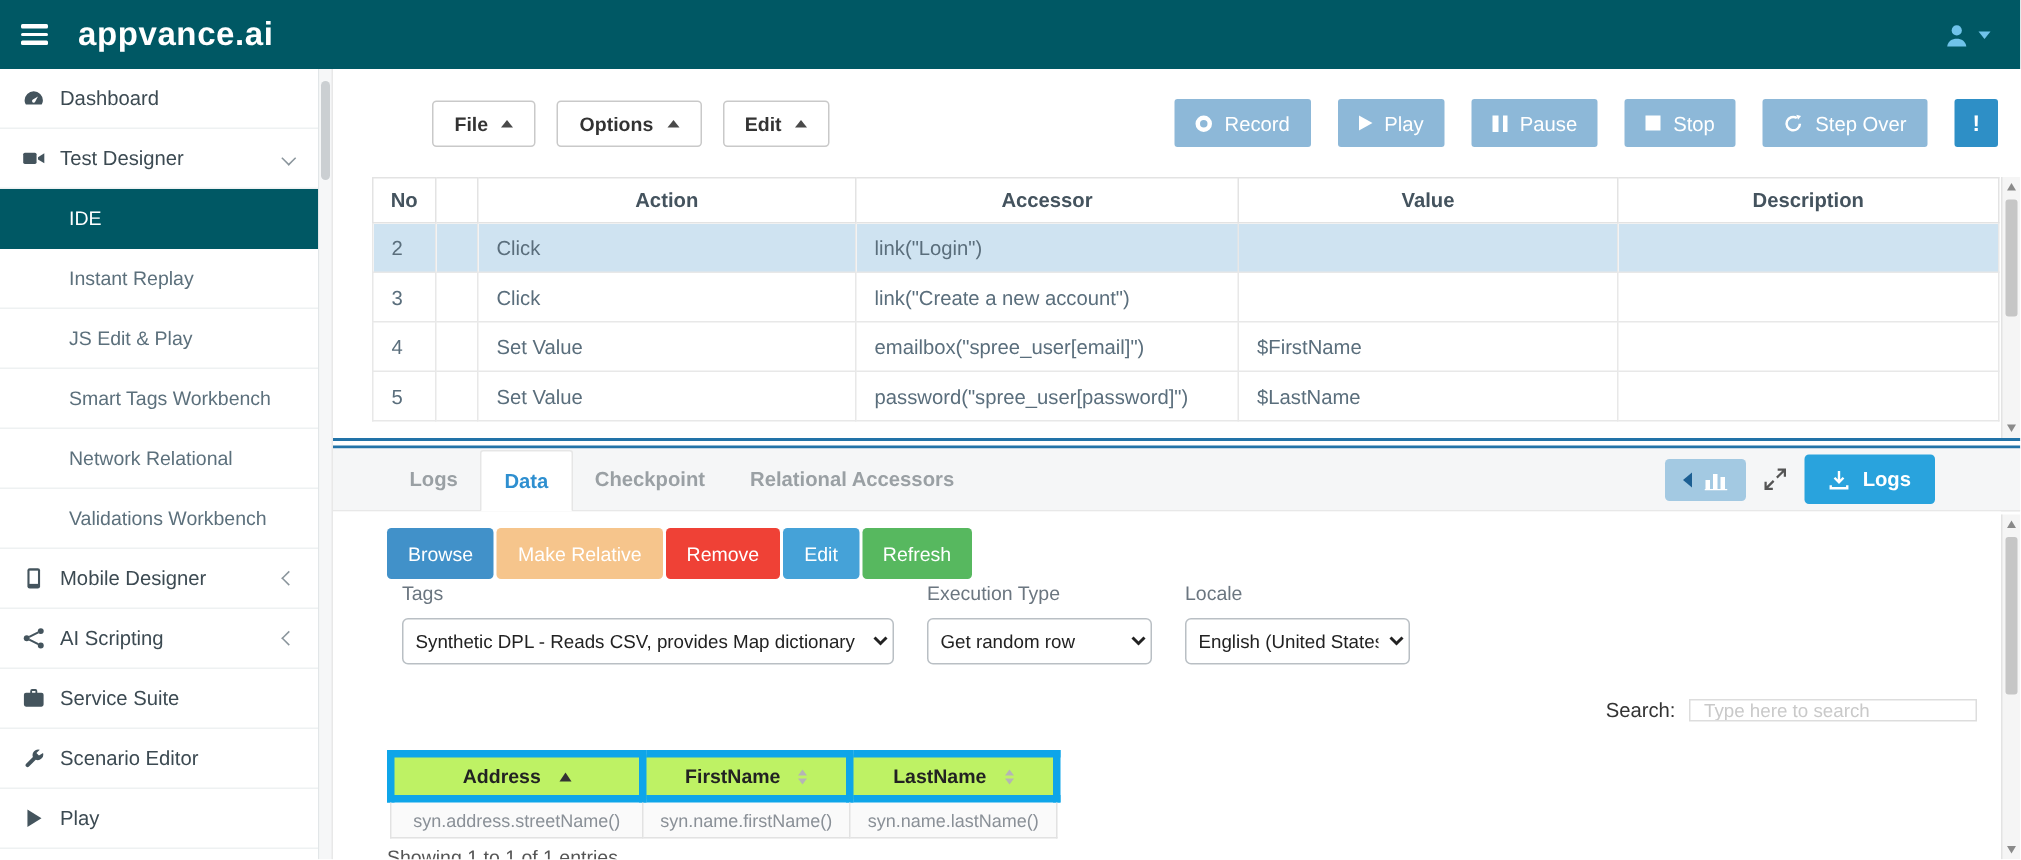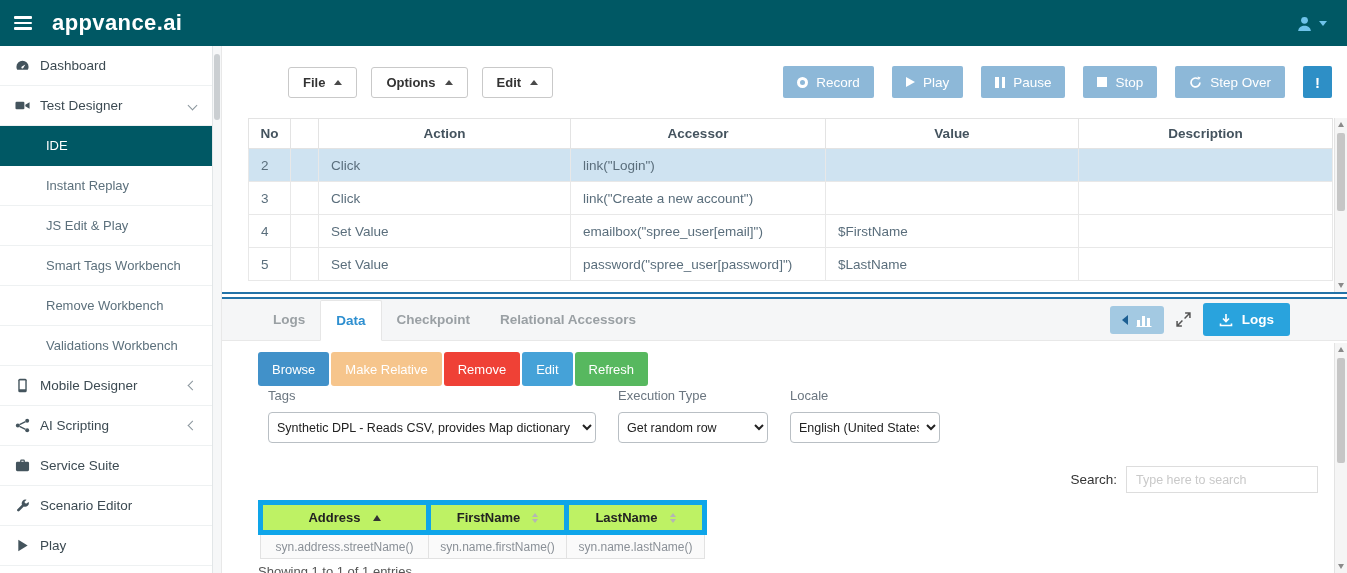--- a/index.html
+++ b/index.html
@@ -89,21 +89,21 @@
 
   .field { position:absolute; }
   .field label { display:block; font-size:13px; color:#6b7680; margin-bottom:9px; }
   .field select { height:31px; border:1px solid #b9bfc4; border-radius:4px; font-size:12.5px; color:#222; background:#fff; padding:0 4px; }
   .type-field { top:47px; left:46px; } .type-field select { width:328px; }
   .exec-field { top:47px; left:396px; } .exec-field select { width:150px; }
   .locale-field { top:47px; left:568px; } .locale-field select { width:150px; }
 
   .search-row { position:absolute; top:125px; right:16px; display:flex; align-items:center; gap:9px; }
   .search-label { font-weight:normal; font-size:13.5px; color:#333; }
-  .search-input { width:192px; height:27px; border:1px solid #ddd; padding:0 9px; font-size:12.5px; color:#444; }
+  .search-input { width:192px; height:15px; border:1px solid #ddd; padding:0 9px; font-size:12.5px; color:#444; }
   .search-input::placeholder { color:#c9c9c9; }
 
   .dp-table { position:absolute; top:159px; left:36px; border-collapse:collapse; font-size:13px; }
   .dp-table th { border:5px solid #0ea5e9; background:#bef264; height:30px; font-weight:bold; color:#222; padding:0 22px; cursor:pointer; }
   .dp-table td { border:1px solid #e2e2e2; background:#fafafa; height:26px; color:#8a9097; font-size:12px; text-align:center; padding:0 8px; }
   .dp-table .c1 { width:168px; } .dp-table .c2 { width:138px; } .dp-table .c3 { width:138px; }
   .th-inner { display:flex; align-items:center; justify-content:center; gap:12px; }
   .sort-asc { width:0; height:0; border-left:4px solid transparent; border-right:4px solid transparent; border-bottom:6px solid #333; }
   .sort-both { display:flex; flex-direction:column; gap:2px; }
   .sort-both i { display:block; width:0; height:0; border-left:3.5px solid transparent; border-right:3.5px solid transparent; }
@@ -160,21 +160,21 @@
     <div class="side-item sub">
       <span class="s-label">Instant Replay</span>
     </div>
     <div class="side-item sub">
       <span class="s-label">JS Edit &amp; Play</span>
     </div>
     <div class="side-item sub">
       <span class="s-label">Smart Tags Workbench</span>
     </div>
     <div class="side-item sub">
-      <span class="s-label">Remove Workbench</span>
+      <span class="s-label">Network Relational</span>
     </div>
     <div class="side-item sub">
       <span class="s-label">Validations Workbench</span>
     </div>
     <div class="side-item top">
       <span class="s-ic">
           <svg viewBox="0 0 16 16">
             <rect x="3.5" y="0.8" width="9" height="14.4" rx="1.6"></rect>
             <rect x="5" y="2.6" width="6" height="9.4" fill="#fff"></rect>
           </svg>

